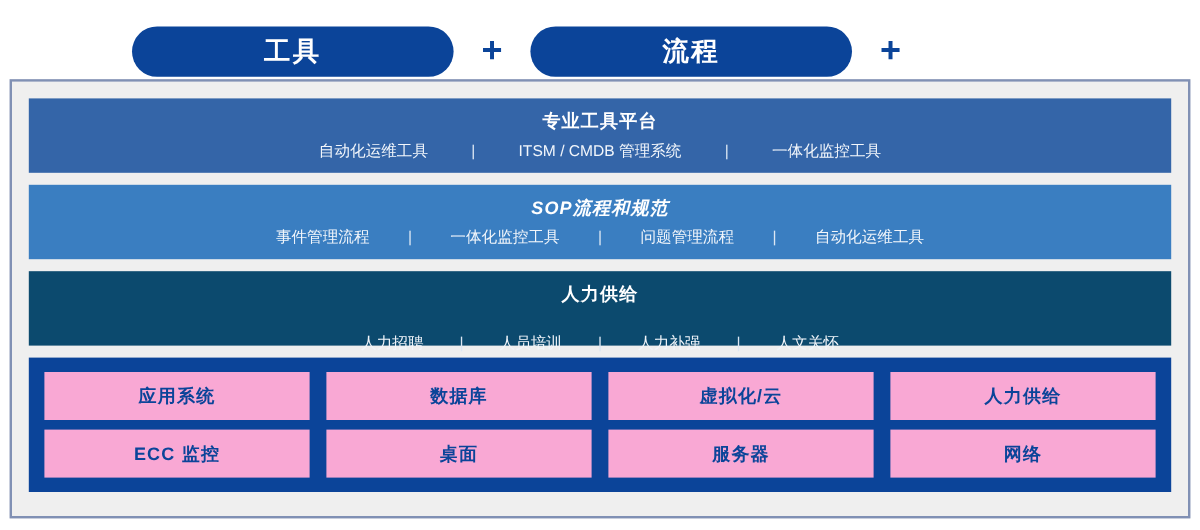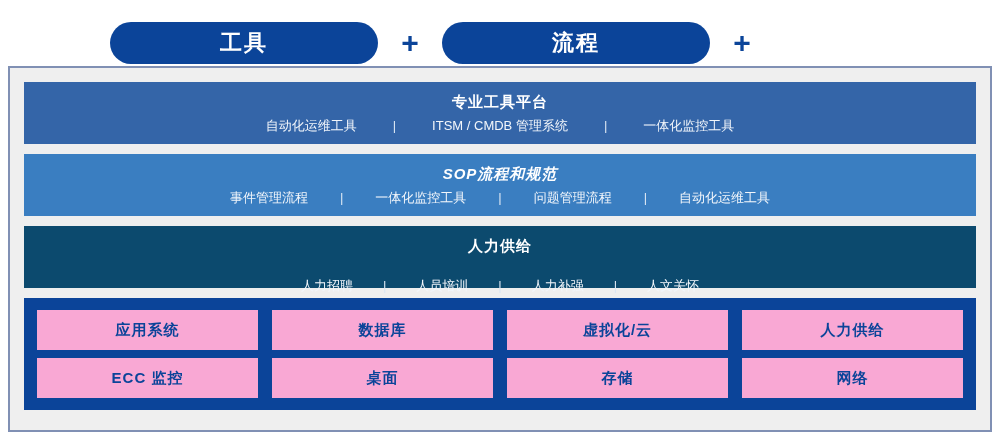--- a/index.html
+++ b/index.html
@@ -203,19 +203,19 @@
     <div class="object-panel">
       <div class="object-row">
         <div class="object-box">应用系统</div>
         <div class="object-box">数据库</div>
         <div class="object-box">虚拟化/云</div>
         <div class="object-box">人力供给</div>
       </div>
       <div class="object-row">
         <div class="object-box">ECC 监控</div>
         <div class="object-box">桌面</div>
-        <div class="object-box">存储</div>
+        <div class="object-box">服务器</div>
         <div class="object-box">网络</div>
       </div>
     </div>
 
   </div>
 </div>
 
 </body></html>

